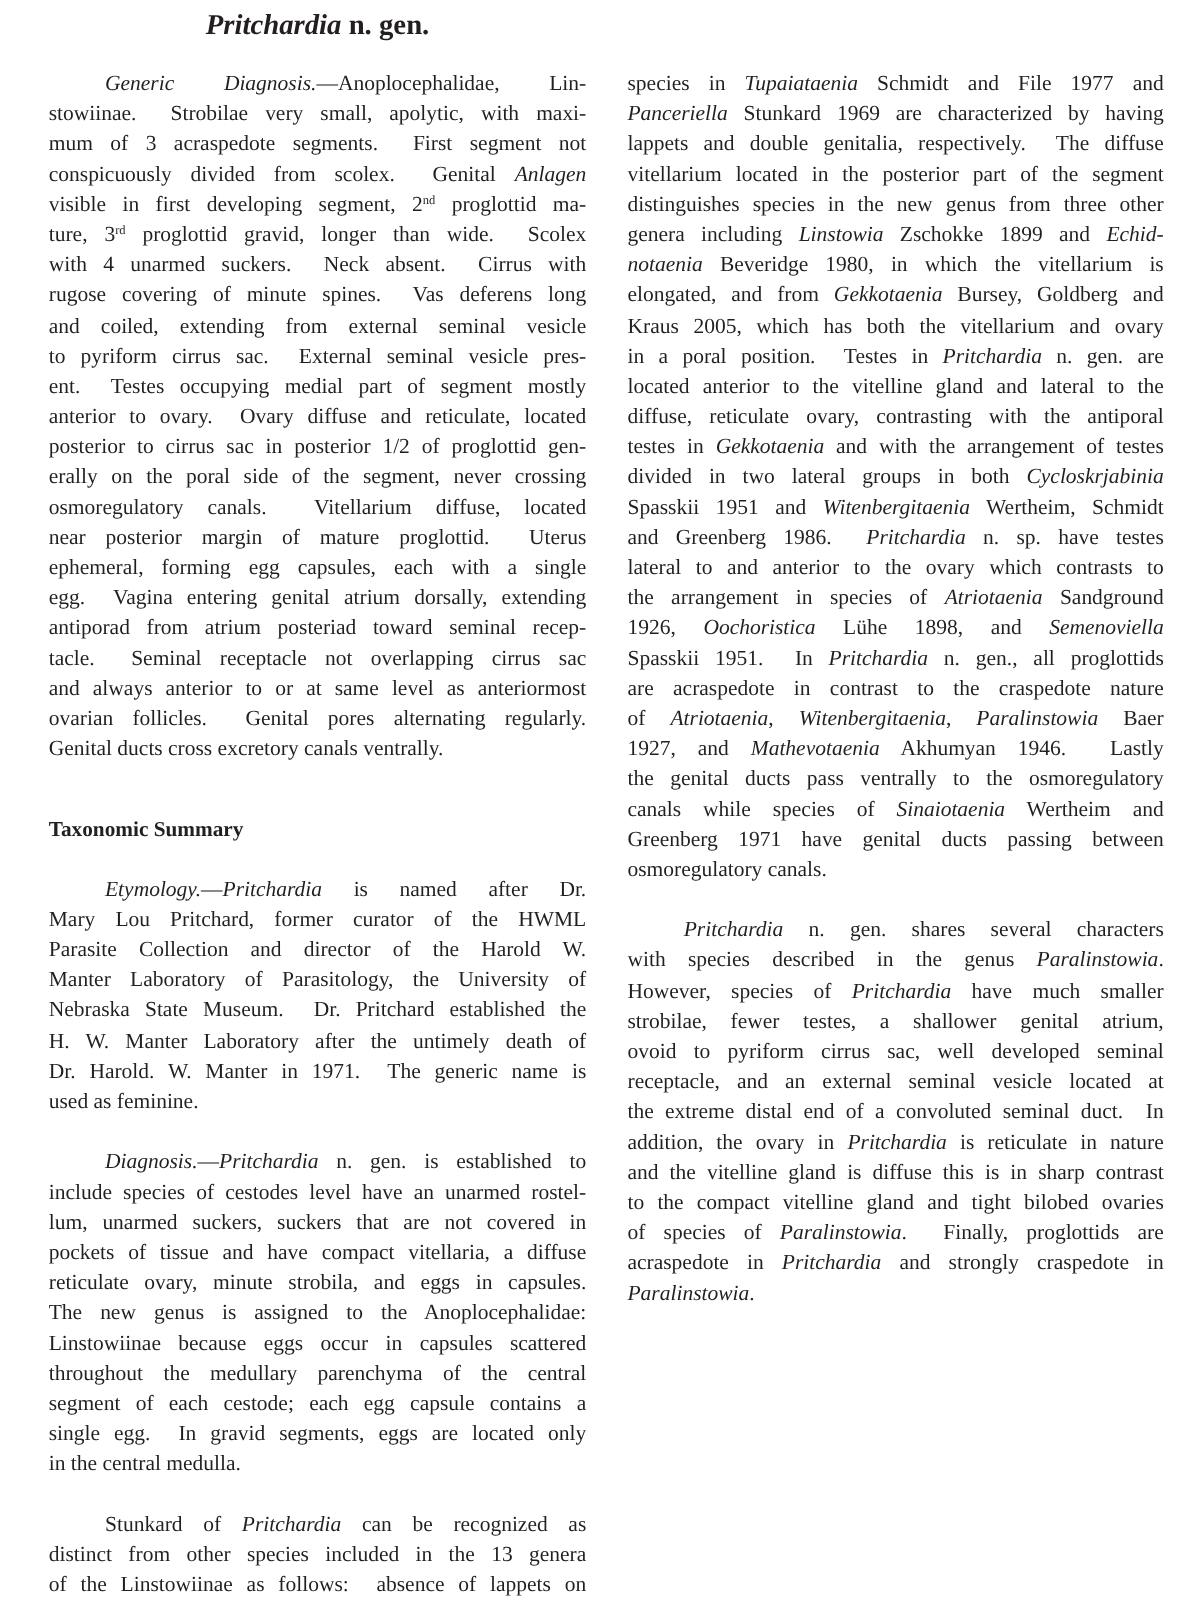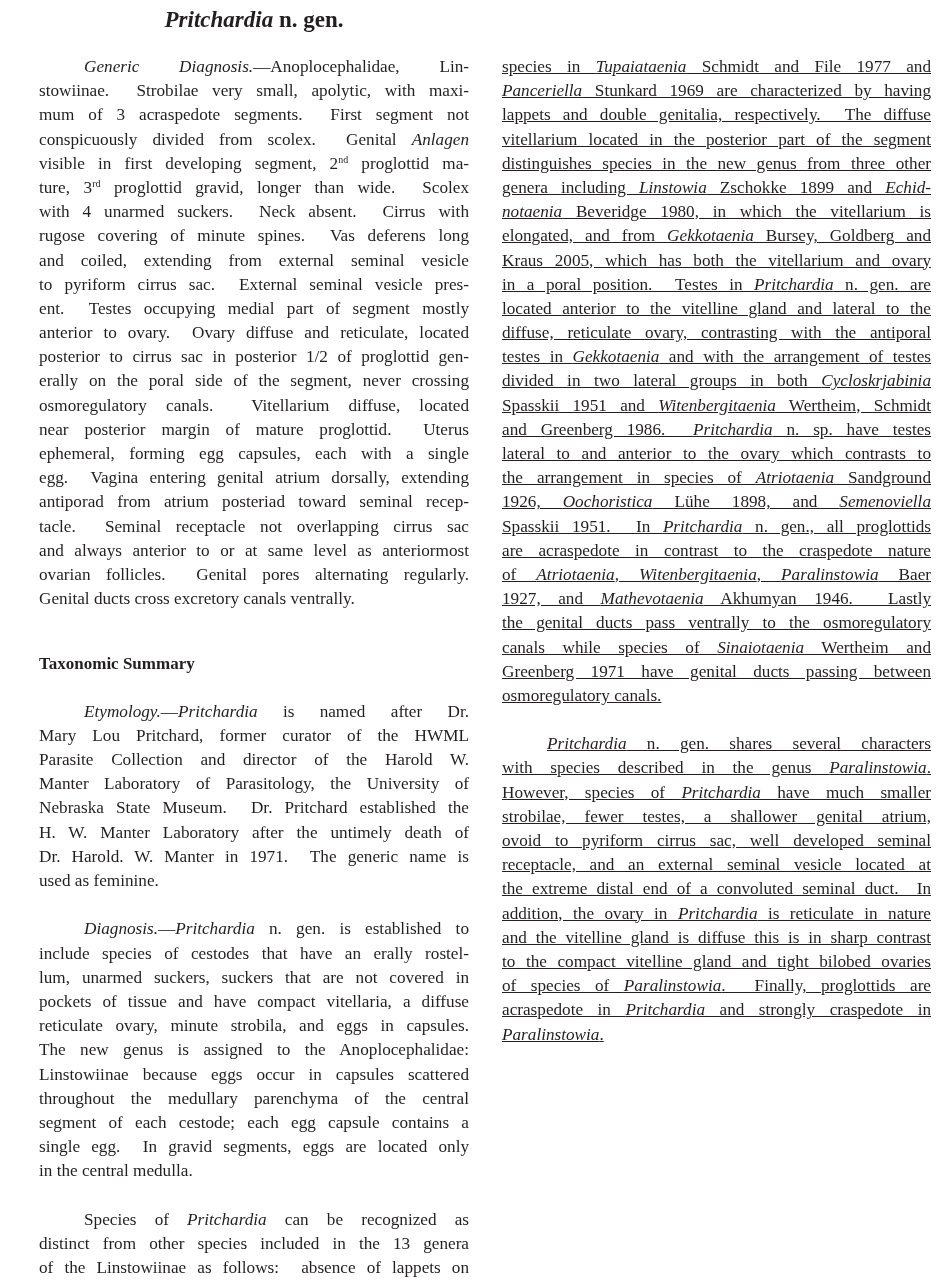--- a/index.html
+++ b/index.html
@@ -62,43 +62,43 @@
           <div class="line"><span>Parasite Collection and director of the Harold W.</span></div>
           <div class="line"><span>Manter Laboratory of Parasitology, the University of</span></div>
           <div class="line"><span>Nebraska State Museum.&nbsp; Dr. Pritchard established the</span></div>
           <div class="line"><span>H. W. Manter Laboratory after the untimely death of</span></div>
           <div class="line"><span>Dr. Harold. W. Manter in 1971.&nbsp; The generic name is</span></div>
           <div class="line last"><span>used as feminine.</span></div>
         </div>
       <div class="gap"></div>
       <div>
           <div class="line indent"><i>Diagnosis.</i><span>—</span><i>Pritchardia</i><span> n. gen. is established to</span></div>
-          <div class="line"><span>include species of cestodes that have an erally rostel-</span></div>
+          <div class="line"><span>include species of cestodes level have an unarmed rostel-</span></div>
           <div class="line"><span>lum, unarmed suckers, suckers that are not covered in</span></div>
           <div class="line"><span>pockets of tissue and have compact vitellaria, a diffuse</span></div>
           <div class="line"><span>reticulate ovary, minute strobila, and eggs in capsules.</span></div>
           <div class="line"><span>The new genus is assigned to the Anoplocephalidae:</span></div>
           <div class="line"><span>Linstowiinae because eggs occur in capsules scattered</span></div>
           <div class="line"><span>throughout the medullary parenchyma of the central</span></div>
           <div class="line"><span>segment of each cestode; each egg capsule contains a</span></div>
           <div class="line"><span>single egg.&nbsp; In gravid segments, eggs are located only</span></div>
           <div class="line last"><span>in the central medulla.</span></div>
         </div>
       <div class="gap"></div>
       <div>
-          <div class="line indent"><span>Species of </span><i>Pritchardia</i><span> can be recognized as</span></div>
+          <div class="line indent"><span>Stunkard of </span><i>Pritchardia</i><span> can be recognized as</span></div>
           <div class="line"><span>distinct from other species included in the 13 genera</span></div>
           <div class="line"><span>of the Linstowiinae as follows:&nbsp; absence of lappets on</span></div>
           <div class="line"><span>suckers and single set of genitalia per segment while</span></div>
         </div>
     </div>
   </div>
 
   <div id="col-right" class="col">
-    <div style="position:absolute; top:55px; left:0; width:429px;text-decoration:underline;">
+    <div style="position:absolute; top:55px; left:0; width:429px;">
       <div>
           <div class="line"><span>species in </span><i>Tupaiataenia</i><span> Schmidt and File 1977 and</span></div>
           <div class="line"><i>Panceriella</i><span> Stunkard 1969 are characterized by having</span></div>
           <div class="line"><span>lappets and double genitalia, respectively.&nbsp; The diffuse</span></div>
           <div class="line"><span>vitellarium located in the posterior part of the segment</span></div>
           <div class="line"><span>distinguishes species in the new genus from three other</span></div>
           <div class="line"><span>genera including </span><i>Linstowia</i><span> Zschokke 1899 and </span><i>Echid-</i></div>
           <div class="line"><i>notaenia</i><span> Beveridge 1980, in which the vitellarium is</span></div>
           <div class="line"><span>elongated, and from </span><i>Gekkotaenia</i><span> Bursey, Goldberg and</span></div>
           <div class="line"><span>Kraus 2005, which has both the vitellarium and ovary</span></div>

